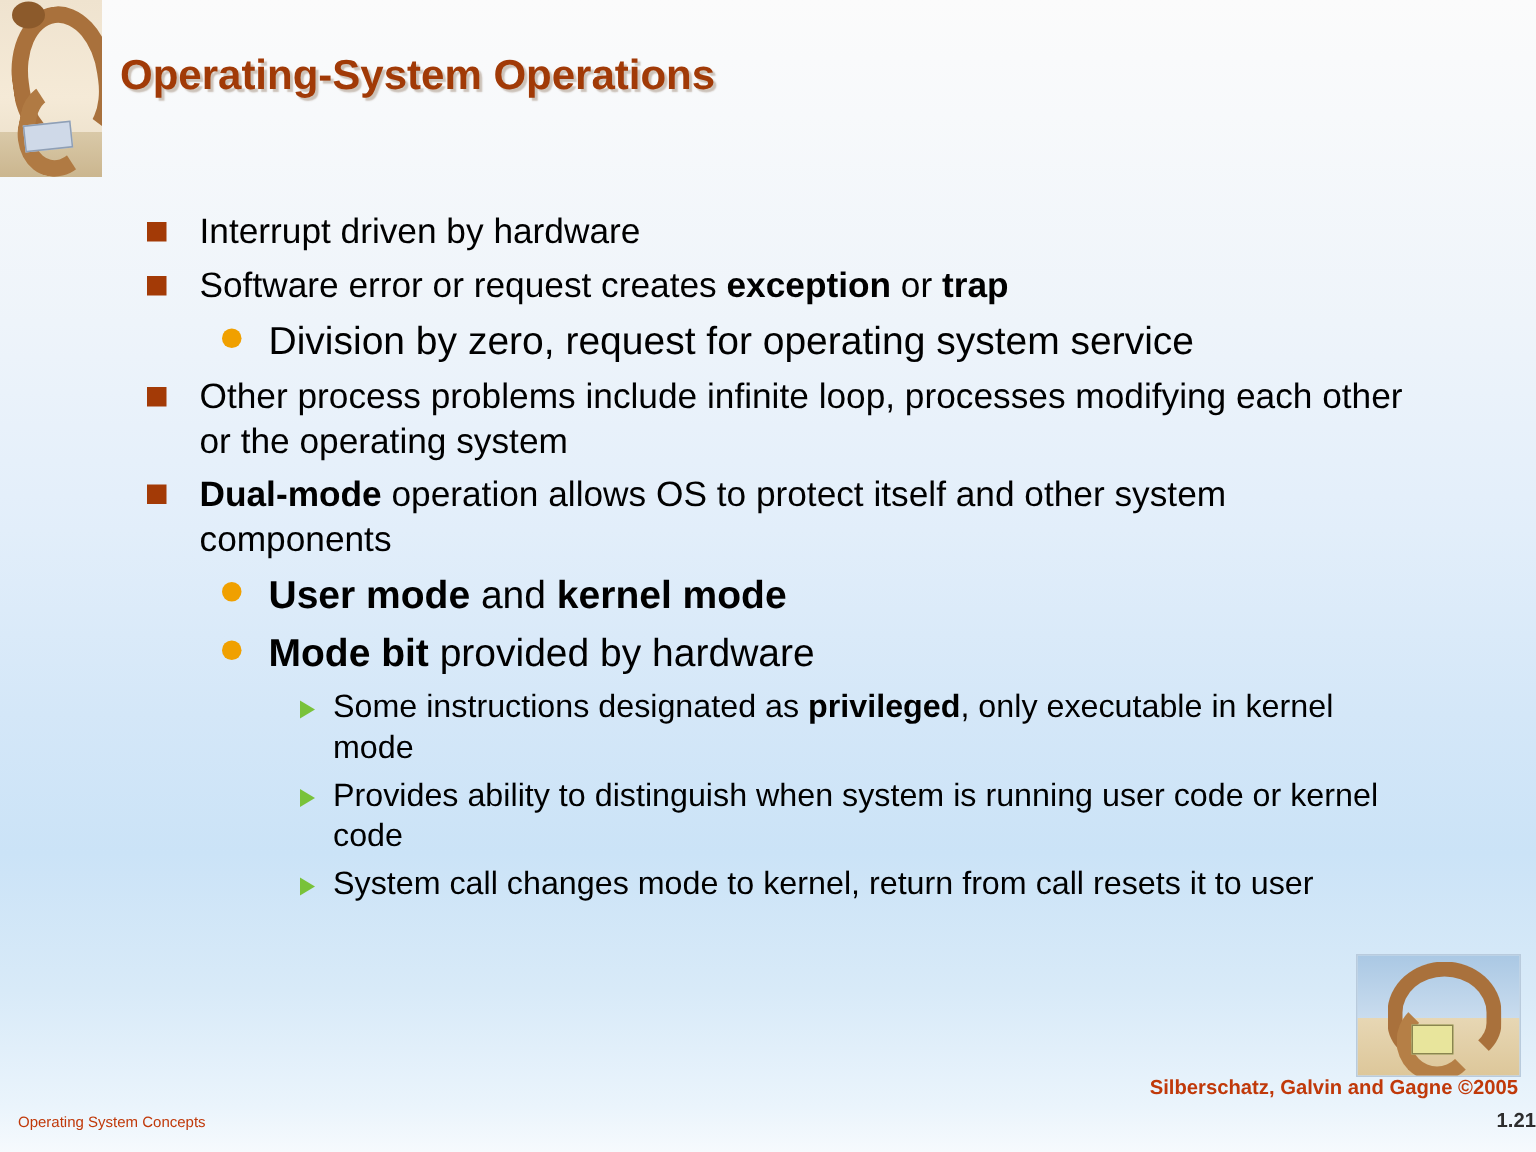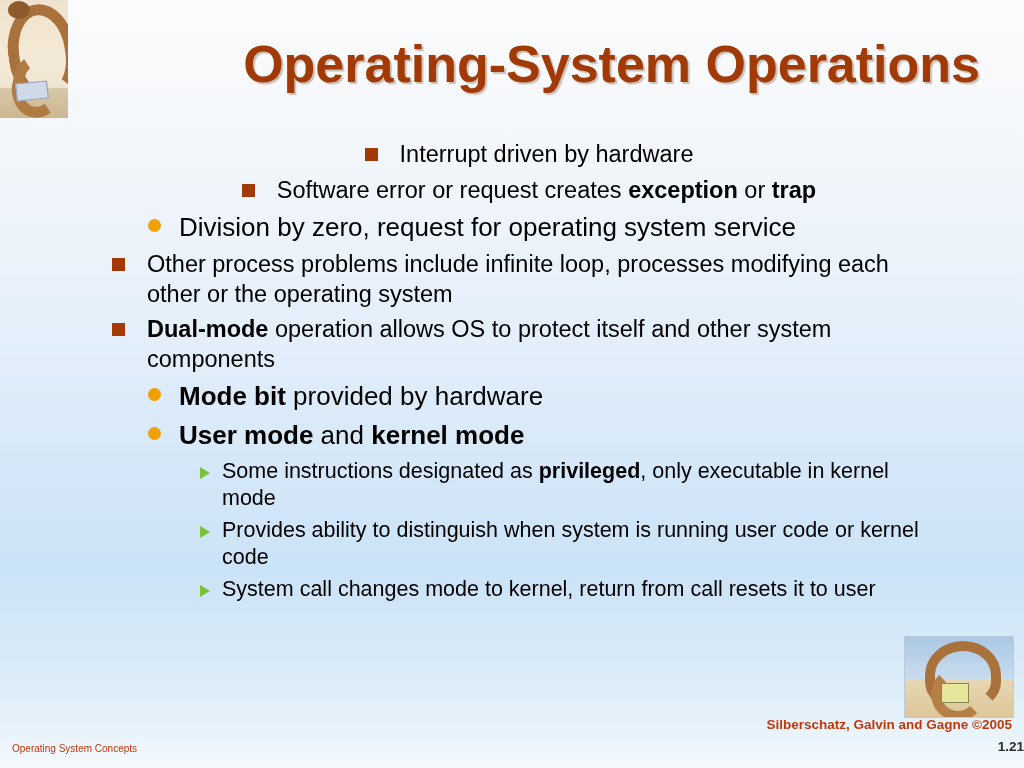--- a/index.html
+++ b/index.html
@@ -84,22 +84,22 @@
     border: 1px solid #8f9fb5;
     transform: rotate(-6deg);
   }
 
   
   .slide-title {
     position: absolute;
     left: 80px;
     top: 34px;
     width: 900px;
-    text-align: right;
-    font-size: 52px;
+    text-align: left;
+    font-size: 28px;
     font-weight: bold;
     color: #a13a07;
     text-shadow: 2px 2px 1px rgba(120, 90, 60, 0.35);
     letter-spacing: 0px;
   }
 
   
   .content {
     position: absolute;
     left: 96px;
@@ -112,21 +112,21 @@
     align-items: flex-start;
     margin-bottom: 5px;
   }
 
   .marker {
     flex: 0 0 auto;
     display: inline-block;
   }
 
   
-  .lvl1 { margin-left: 16px; margin-bottom: 6px; justify-content: center; }
+  .lvl1 { margin-left: 2px; margin-bottom: 6px; }
   .lvl1 .marker {
     width: 13px; height: 13px;
     background: #a33a06;
     margin-top: 8px;
     margin-right: 22px;
   }
   .lvl1 .text {
     font-size: 23.5px;
     color: #000;
     line-height: 1.26;
@@ -267,26 +267,26 @@
       <span class="text">Other process problems include infinite loop, processes modifying each other or the operating system</span>
     </div>
 
     <div class="bullet lvl1">
       <span class="marker"></span>
       <span class="text"><b>Dual-mode</b> operation allows OS to protect itself and other system components</span>
     </div>
 
     <div class="bullet lvl2">
       <span class="marker"></span>
+      <span class="text"><b>User mode</b> and <b>kernel mode</b></span>
+    </div>
+
+    <div class="bullet lvl2">
+      <span class="marker"></span>
       <span class="text"><b>Mode bit</b> provided by hardware</span>
-    </div>
-
-    <div class="bullet lvl2">
-      <span class="marker"></span>
-      <span class="text"><b>User mode</b> and <b>kernel mode</b></span>
     </div>
 
     <div class="bullet lvl3">
       <span class="marker"></span>
       <span class="text">Some instructions designated as <b>privileged</b>, only executable in kernel mode</span>
     </div>
 
     <div class="bullet lvl3">
       <span class="marker"></span>
       <span class="text">Provides ability to distinguish when system is running user code or kernel code</span>

